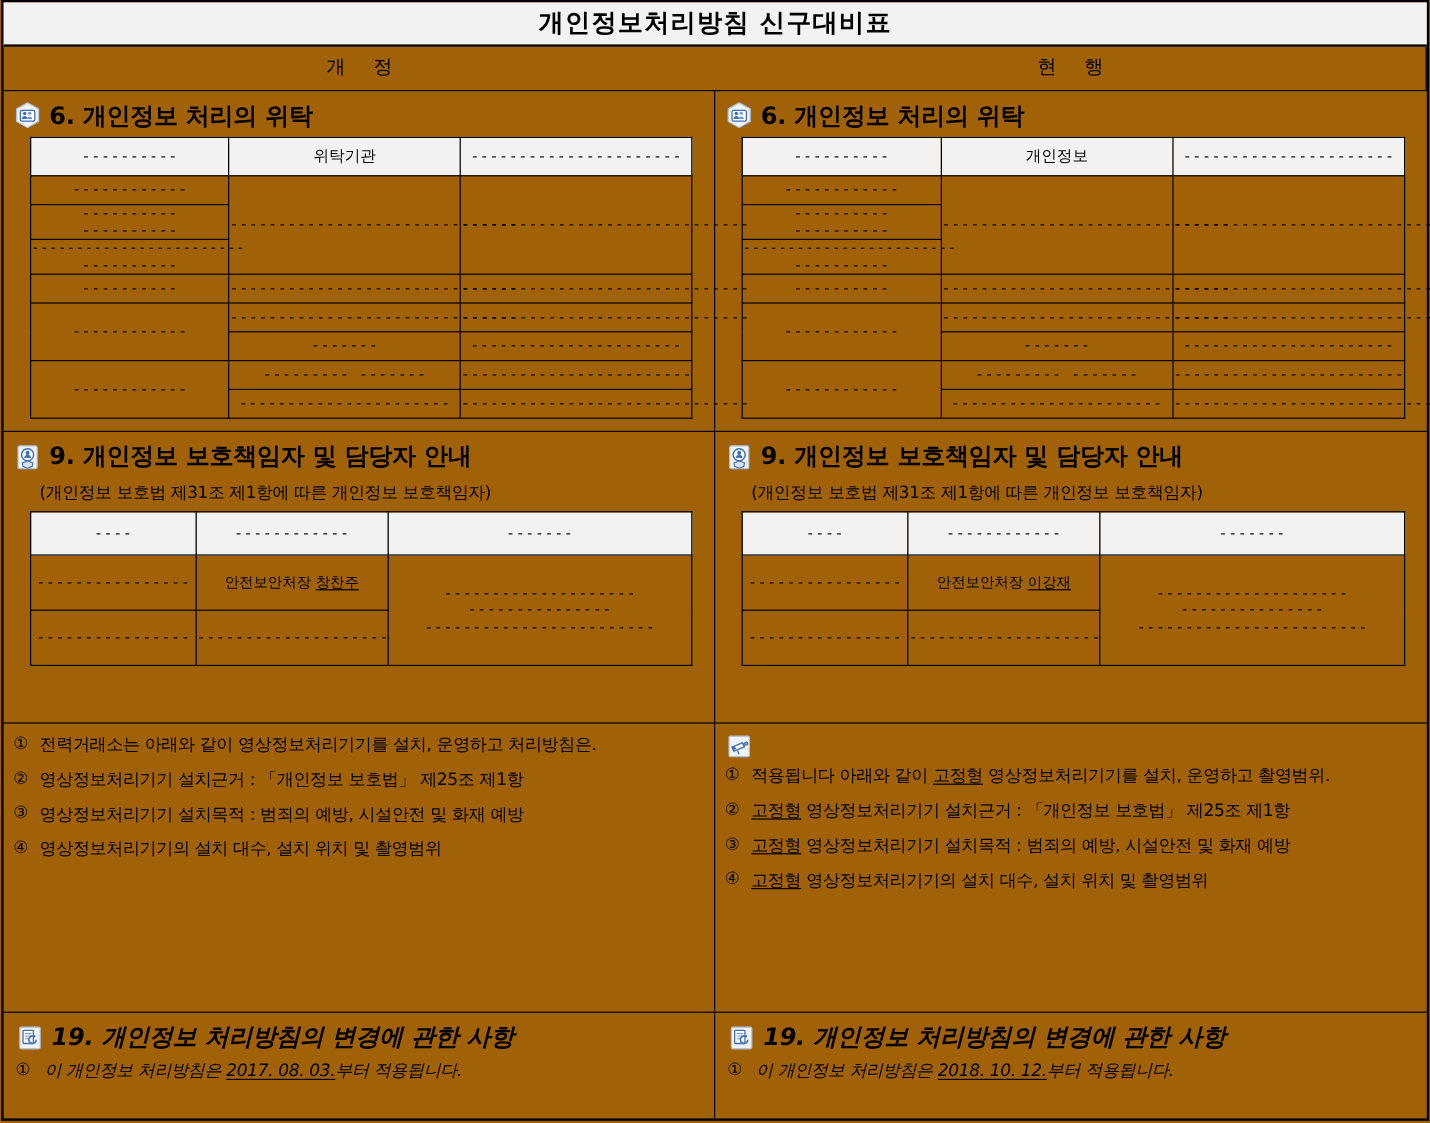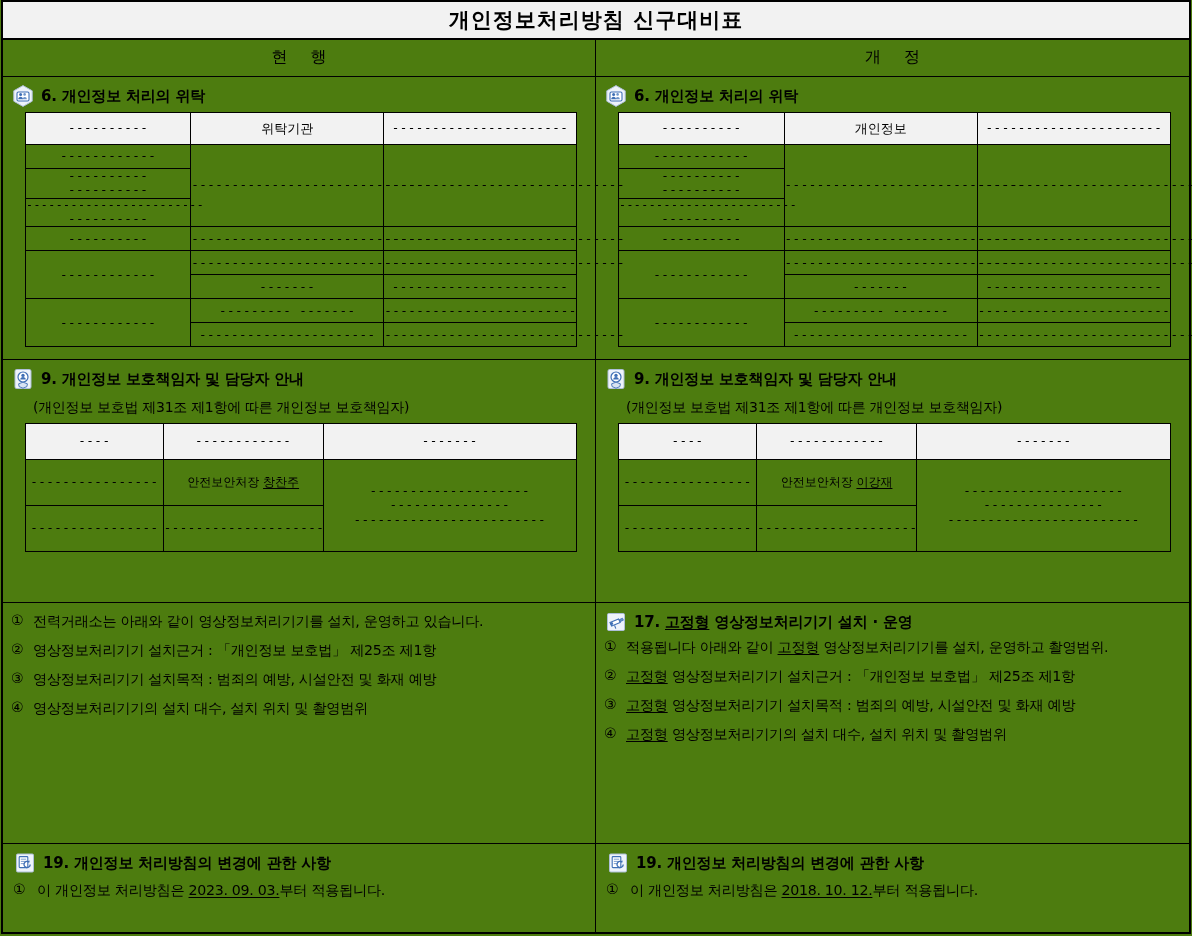--- a/index.html
+++ b/index.html
@@ -11,21 +11,21 @@
   body {
     font-family: "DejaVu Sans", "Liberation Sans", sans-serif;
     color: #000000;
   }
   .page {
     width: 1192px;
     height: 936px;
     position: relative;
     box-sizing: border-box;
     overflow: hidden;
-    background: #4d7c0f;
+    background: #a16207;
   }
 
   
   .doc {
     width: 1190px;
     margin: 0 1px;
     border: 2px solid #000;
     box-sizing: border-box;
     display: flex;
     flex-direction: column;
@@ -85,21 +85,21 @@
   }
   .section-row .pane.left { border-right: 1.5px solid #000; }
 
   .sec-head {
     display: flex;
     align-items: center;
     gap: 6px;
     margin: 2px 0 2px 0;
   }
   .sec-head .sec-title {
-    font-size: 15px;
+    font-size: 20px;
     font-weight: bold;
     letter-spacing: -0.2px;
   }
   .sec-sub {
     font-size: 14px;
     margin: 8px 0 6px 22px;
     letter-spacing: -0.3px;
   }
 
   .u { text-decoration: underline; text-underline-offset: 2px; }
@@ -178,43 +178,43 @@
     text-align: justify;
   }
   .sec17 ol.clauses li { margin-bottom: 7px; }
   .sec19 ol.clauses li { margin-top: 4px; }
   .sec19 ol.clauses li .num { flex: 0 0 24px; }
   .sec19 { padding-left: 10px !important; }
 
   .row-s6  .pane { min-height: 282px; }
   .row-s9  .pane { min-height: 242px; }
   .row-s17 .pane { min-height: 240px; }
-  .row-s19 .pane { min-height: 88px; }
+  .row-s19 .pane { min-height: 88px; font-style: italic; }
 
   
   table.grid.people tbody td { height: 46px; }
   table.grid.people thead th { height: 36px; }
   .name-cell { font-size: 13px; }
 </style>
 </head>
 <body>
 
 <div class="page">
   <div class="doc">
 
     <div class="title-band">
       <span class="title-text">개인정보처리방침 신구대비표</span>
     </div>
 
     <div class="colhead">
+      <div class="cell right">
+        <span class="label">개 정</span>
+      </div>
       <div class="cell left">
         <span class="label">현 행</span>
-      </div>
-      <div class="cell right">
-        <span class="label">개 정</span>
       </div>
     </div>
 
     <div class="section-row row-s6">
       <div class="pane left">
         <div class="sec-head">
           <span class="icon">
             <svg width="24" height="24" viewBox="0 0 24 24">
               <polygon points="12,1.6 21.2,6.8 21.2,17.2 12,22.4 2.8,17.2 2.8,6.8" fill="#eef3fa" stroke="#aebfd8" stroke-width="1"></polygon>
               <rect x="6" y="8" width="12" height="9" rx="1.4" fill="#ffffff" stroke="#3f6fb5" stroke-width="1.1"></rect>
@@ -536,21 +536,21 @@
         </table>
       </div>
     </div>
 
     <div class="section-row row-s17 sec17">
       <div class="pane left">
 
         <ol class="clauses">
           <li>
             <span class="num">①</span>
-            <span class="txt">전력거래소는 아래와 같이 영상정보처리기기를 설치, 운영하고 있습니다.</span>
+            <span class="txt">전력거래소는 아래와 같이 영상정보처리기기를 설치, 운영하고 처리방침은.</span>
           </li>
           <li>
             <span class="num">②</span>
             <span class="txt">영상정보처리기기 설치근거 : 「개인정보 보호법」 제25조 제1항</span>
           </li>
           <li>
             <span class="num">③</span>
             <span class="txt">영상정보처리기기 설치목적 : 범죄의 예방, 시설안전 및 화재 예방</span>
           </li>
           <li>
@@ -564,21 +564,20 @@
         <div class="sec-head">
           <span class="icon">
             <svg width="24" height="24" viewBox="0 0 24 24">
               <rect x="3.5" y="3.5" width="17" height="17" rx="1.2" fill="#eef3fa" stroke="#aebfd8" stroke-width="1"></rect>
               <path d="M6 12.6l8.6-3.6 1.6 3.4-8.6 3.6z" fill="#ffffff" stroke="#3f6fb5" stroke-width="1.1"></path>
               <circle cx="7.6" cy="13.6" r="1.5" fill="#3f6fb5"></circle>
               <path d="M15.4 9.6l3.1-1.4 0.9 2-3.2 1.4z" fill="#6e94c9" stroke="#3f6fb5" stroke-width="0.8"></path>
               <path d="M10.6 15.4l1.2 3.2" stroke="#3f6fb5" stroke-width="1.1" fill="none"></path>
             </svg>
           </span>
-          <span class="sec-title"><span>17. </span><span class="u">고정형</span><span> 영상정보처리기기 설치 · 운영</span></span>
         </div>
 
         <ol class="clauses">
           <li>
             <span class="num">①</span>
             <span class="txt"><span>적용됩니다 아래와 같이 </span><span class="u">고정형</span><span> 영상정보처리기기를 설치, 운영하고 촬영범위.</span></span>
           </li>
           <li>
             <span class="num">②</span>
             <span class="txt"><span></span><span class="u">고정형</span><span> 영상정보처리기기 설치근거 : 「개인정보 보호법」 제25조 제1항</span></span>
@@ -605,21 +604,21 @@
               <path d="M7.8 8.2h5.4M7.8 10.4h5.4M7.8 12.6h3.4" stroke="#6e94c9" stroke-width="0.9"></path>
               <path d="M17.2 13.4a3.1 3.1 0 1 1-1.1-2.3" fill="none" stroke="#3f6fb5" stroke-width="1.3"></path>
               <path d="M16.3 9.2l0.2 2.2-2.2-0.3z" fill="#3f6fb5"></path>
             </svg>
           </span>
           <span class="sec-title">19. 개인정보 처리방침의 변경에 관한 사항</span>
         </div>
         <ol class="clauses">
           <li>
             <span class="num">①</span>
-            <span class="txt"><span>이 개인정보 처리방침은 </span><span class="u">2023. 09. 03.</span><span>부터 적용됩니다.</span></span>
+            <span class="txt"><span>이 개인정보 처리방침은 </span><span class="u">2017. 08. 03.</span><span>부터 적용됩니다.</span></span>
           </li>
         </ol>
       </div>
 
       <div class="pane right sec19">
         <div class="sec-head">
           <span class="icon">
             <svg width="24" height="24" viewBox="0 0 24 24">
               <rect x="3.5" y="3" width="17" height="18" rx="1.2" fill="#eef3fa" stroke="#aebfd8" stroke-width="1"></rect>
               <rect x="6.2" y="5.6" width="8.6" height="11" rx="0.8" fill="#ffffff" stroke="#3f6fb5" stroke-width="1.1"></rect>

